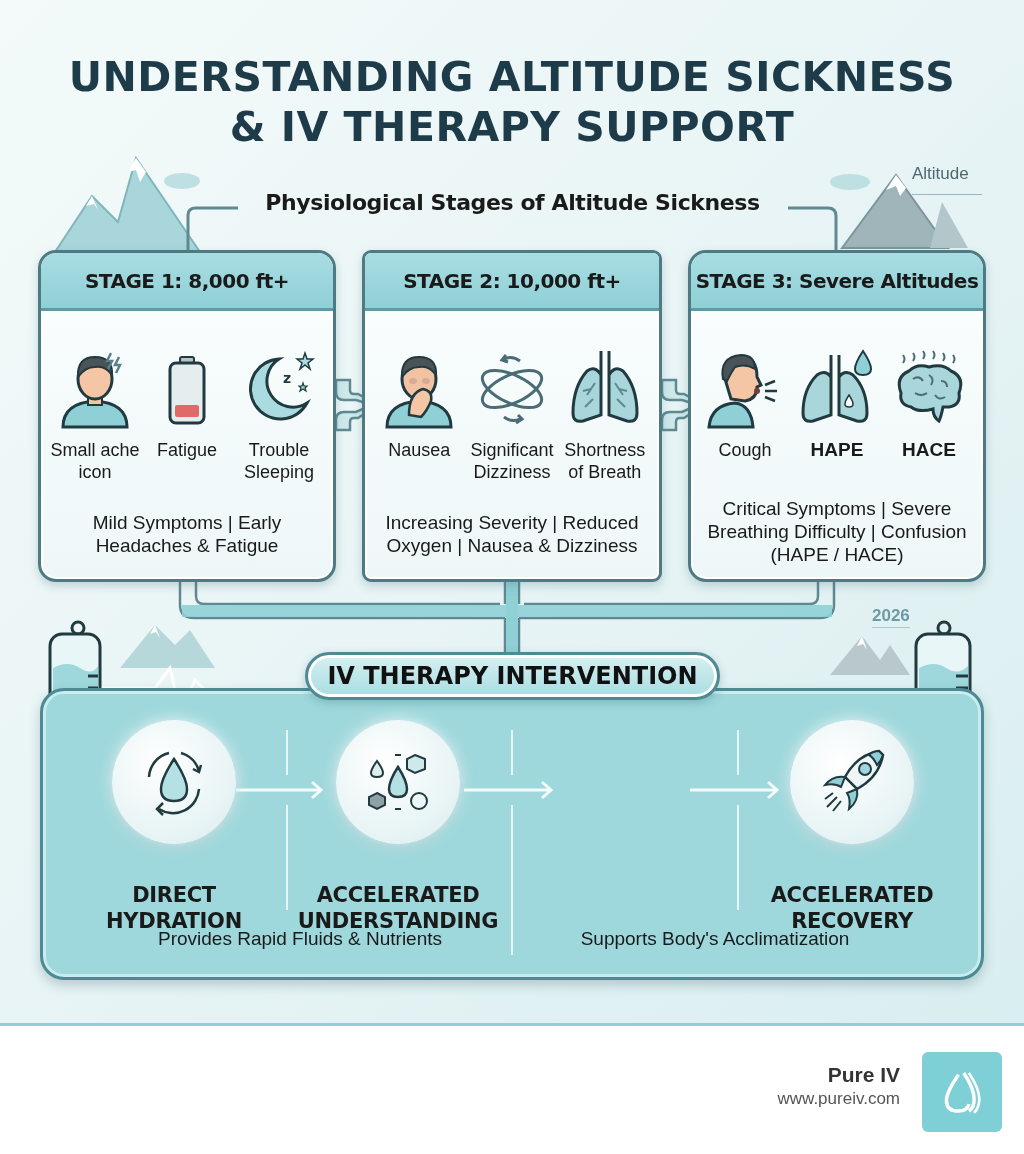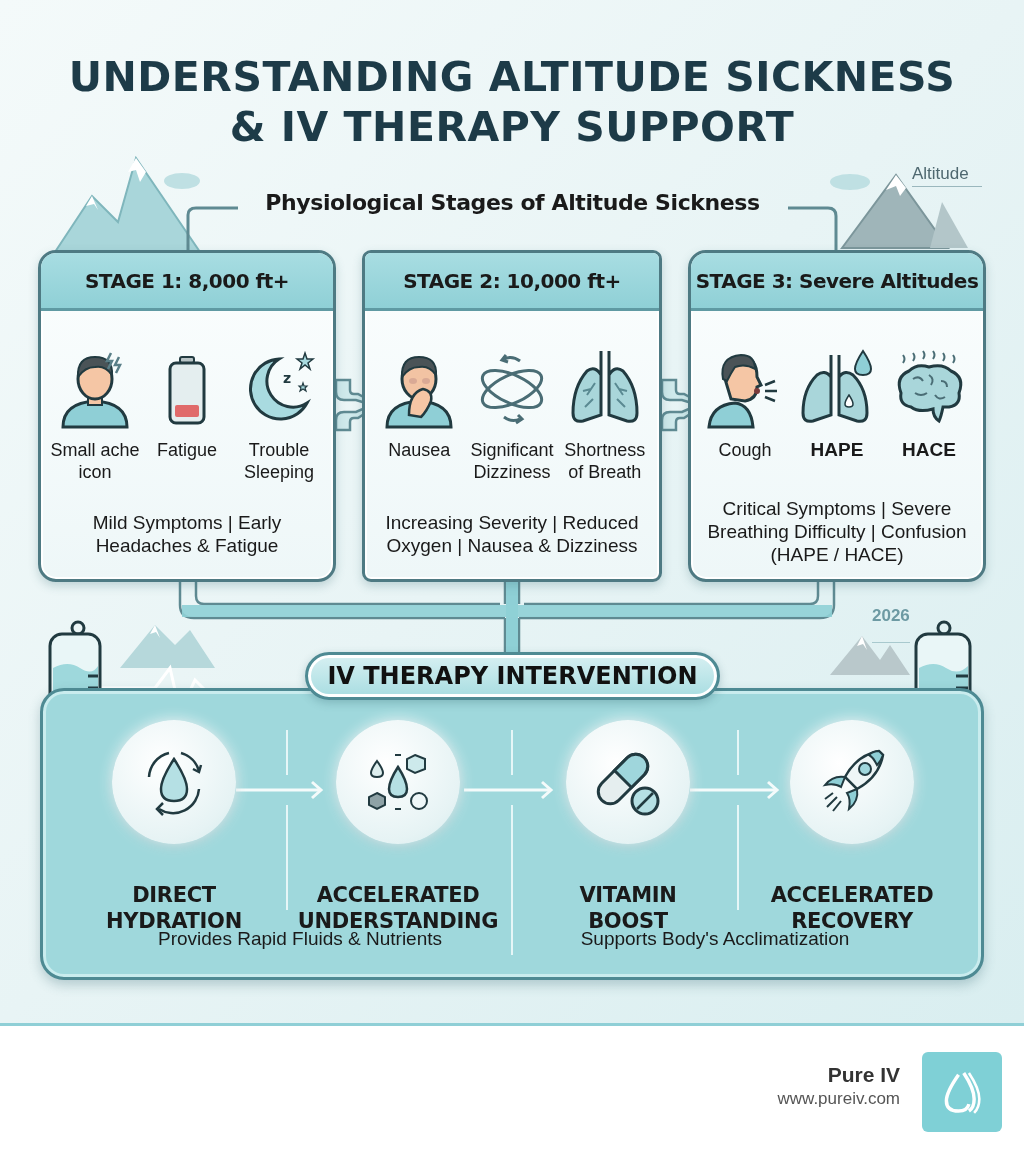--- a/index.html
+++ b/index.html
@@ -21,25 +21,25 @@
     font-family: "DejaVu Sans", sans-serif; font-weight: bold; font-size: 41px;
     line-height: 50px; color: #1d3b48; letter-spacing: 0.5px;
   }
   .subtitle {
     position: absolute; left: 240px; top: 190px; width: 545px; text-align: center;
     font-family: "DejaVu Sans", sans-serif; font-weight: bold; font-size: 22px;
     color: #1a1a1a; letter-spacing: -0.4px; background: transparent;
   }
   .altitude-label {
     position: absolute; left: 912px; top: 164px; font-size: 17px; color: #4f6870;
-    border-bottom: 1.5px solid #9ab7bd; padding-bottom: 2px; width: 70px;
+    border-bottom: 1.5px solid #9ab7bd; padding-bottom: 10px; width: 70px;
   }
   .year-label {
     position: absolute; left: 872px; top: 606px; font-size: 17px; font-weight: bold;
-    color: #6d9aa3; border-bottom: 1.5px solid #a8c9ce; padding-bottom: 16px;
+    color: #6d9aa3; border-bottom: 1.5px solid #a8c9ce; padding-bottom: 1px;
   }
   svg.deco { position: absolute; left: 0; top: 0; width: 1024px; height: 1026px; pointer-events: none; }
 
   .stage {
     position: absolute; top: 250px; height: 332px;
     background: linear-gradient(180deg, #fbfefe, #eef7f8);
     border: 3px solid #4e7a83; border-radius: 18px;
     box-shadow: 0 4px 10px rgba(60,110,120,0.25), inset 0 0 0 2px #ffffff;
     overflow: hidden;
   }
@@ -334,36 +334,20 @@
         <line x1="42" y1="18" x2="48" y2="18" stroke="#213a40" stroke-width="2"></line>
         <line x1="42" y1="72" x2="48" y2="72" stroke="#213a40" stroke-width="2"></line>
       </svg>
     </div>
     <div class="step-label">
       <div>ACCELERATED</div>
       <div>UNDERSTANDING</div>
     </div>
   </div>
 
-  <div class="step" style="left:528px;">
-    <div class="circle">
-      <svg viewBox="0 0 90 90">
-        <g transform="rotate(-45 40 42)">
-          <rect x="10" y="30" width="60" height="24" rx="12" fill="#e5eeef" stroke="#213a40" stroke-width="3"></rect>
-          <path d="M40,30 H58 A12,12 0 0,1 58,54 H40 Z" fill="#9fd6dc" stroke="#213a40" stroke-width="3"></path>
-        </g>
-        <circle cx="62" cy="64" r="13" fill="#b5e0e4" stroke="#213a40" stroke-width="3"></circle>
-        <line x1="54" y1="72" x2="70" y2="56" stroke="#213a40" stroke-width="2.5"></line>
-      </svg>
-    </div>
-    <div class="step-label">
-      <div>VITAMIN</div>
-      <div>BOOST</div>
-    </div>
-  </div>
 
   <div class="step" style="left:752px;">
     <div class="circle">
       <svg viewBox="0 0 90 90">
         <path d="M72,14 Q50,18 38,40 L50,52 Q72,40 76,18 Z" fill="#eef6f7" stroke="#213a40" stroke-width="2.5"></path>
         <path d="M72,14 L76,18 Q74,24 70,28 Q66,20 62,18 Q66,14 72,14 Z" fill="#8fcfd6" stroke="#213a40" stroke-width="2"></path>
         <circle cx="58" cy="32" r="6" fill="#9fd6dc" stroke="#213a40" stroke-width="2"></circle>
         <path d="M38,40 Q26,38 18,48 Q28,46 34,50 Z" fill="#8fcfd6" stroke="#213a40" stroke-width="2"></path>
         <path d="M50,52 Q52,64 42,72 Q44,62 40,56 Z" fill="#8fcfd6" stroke="#213a40" stroke-width="2"></path>
         <path d="M30,60 L20,70 M34,64 L26,74 M26,56 L18,62" stroke="#213a40" stroke-width="2"></path>

